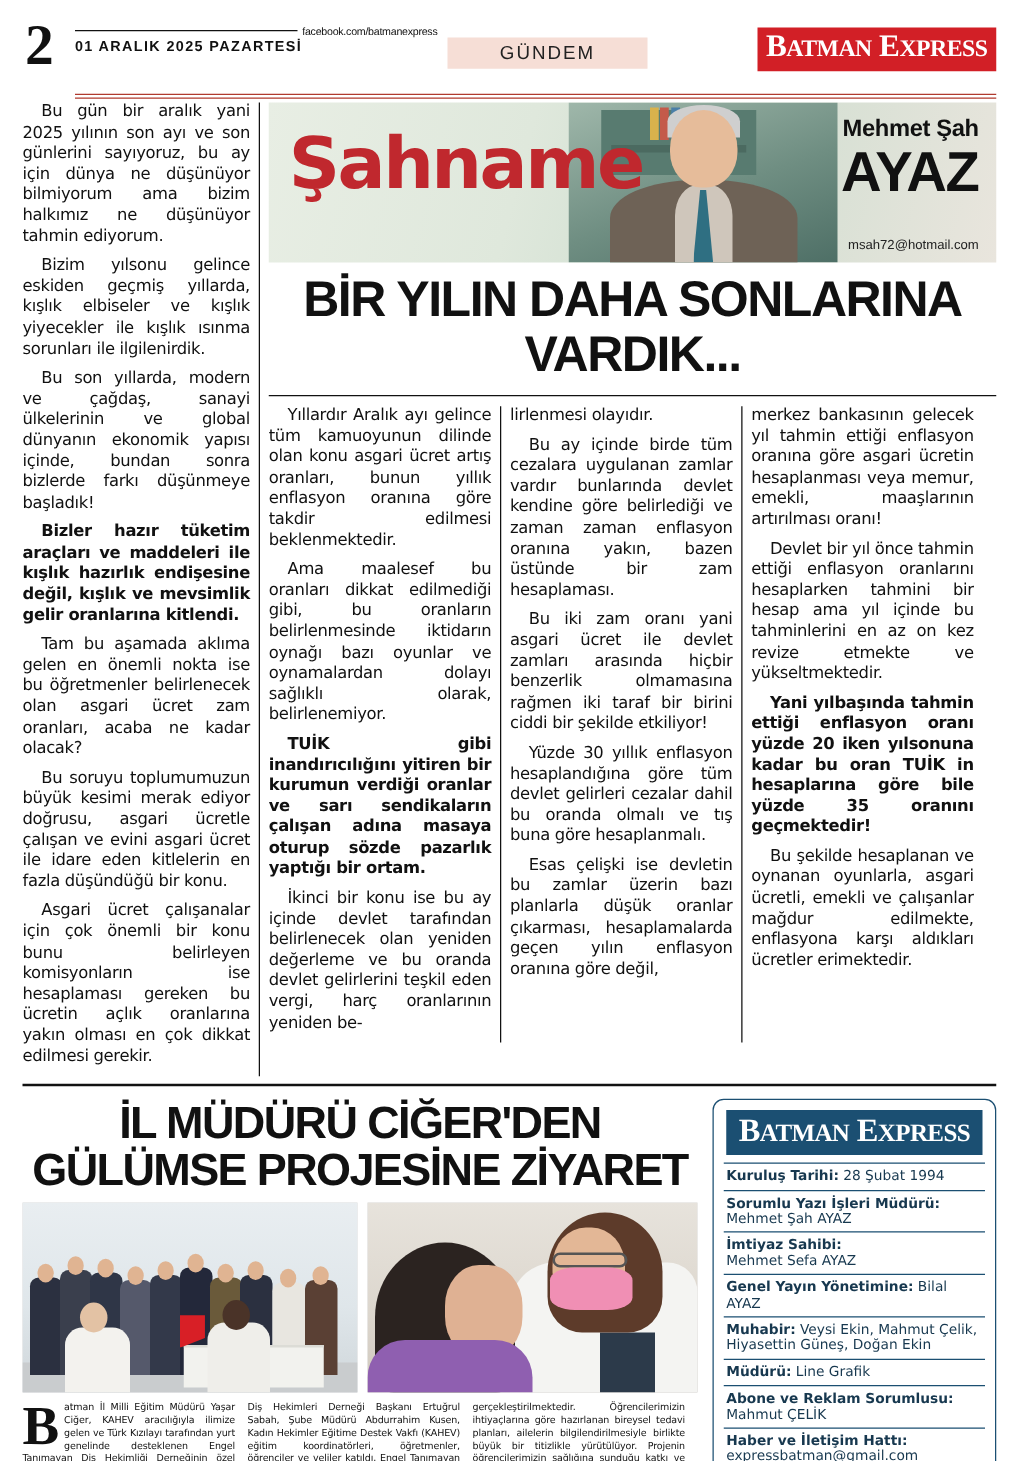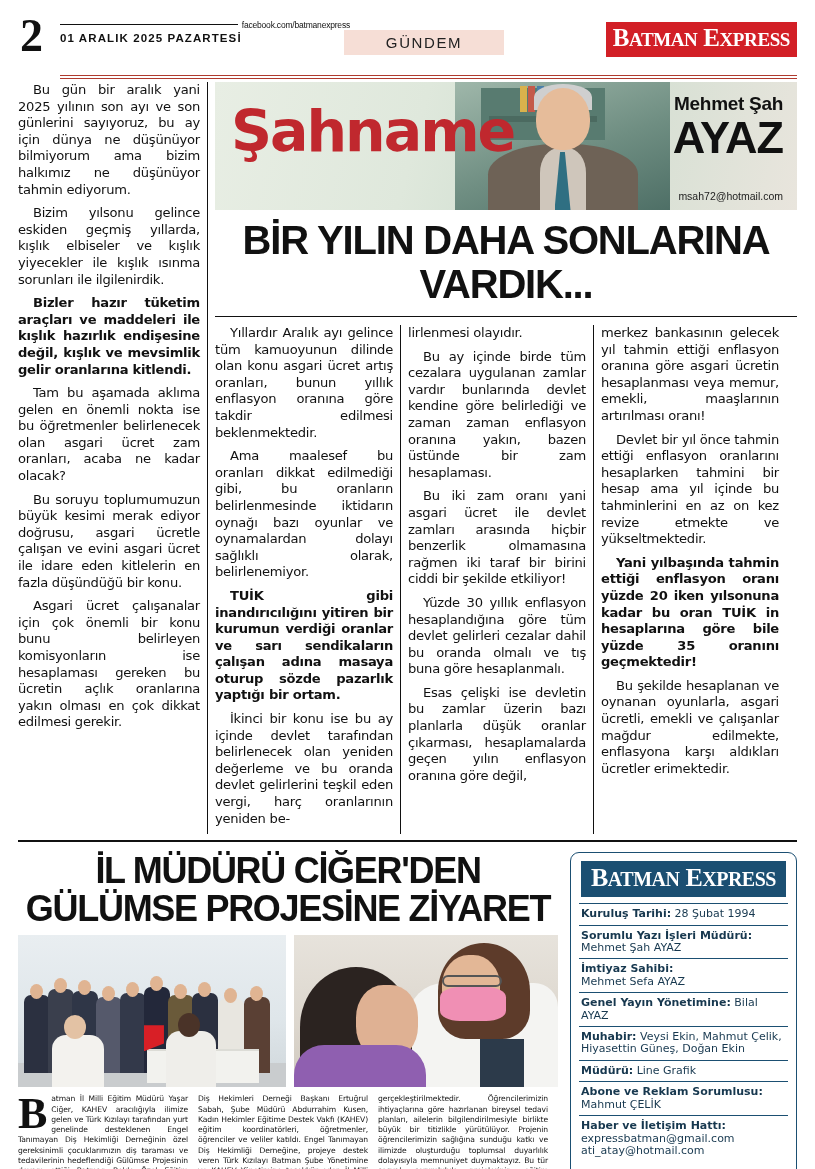--- a/index.html
+++ b/index.html
@@ -21,21 +21,21 @@
     font-size:46px; font-weight:bold; line-height:52px;
     font-family:"Liberation Serif", serif;
     letter-spacing:-1px;
   }
   .mast-left { position:absolute; left:42px; top:6px; width:290px; }
   .fb-row { display:flex; align-items:flex-end; gap:4px; }
   .fb-rule { flex:1; border-bottom:1.4px solid #111; margin-bottom:5px; }
   .fb-text { font-size:8.5px; color:#111; white-space:nowrap; letter-spacing:-.2px;}
   .date-row { margin-top:2px; font-size:11.5px; letter-spacing:1.1px; font-weight:600; }
   .section-tag {
-    position:absolute; left:326px; top:16px; width:160px; height:25px;
+    position:absolute; left:340px; top:16px; width:160px; height:25px;
     background:#f6ded6;
     display:flex; align-items:center; justify-content:center;
     font-size:15px; letter-spacing:1.6px; color:#222;
   }
   .brand-box {
     position:absolute; right:0; top:8px;
     background:#d21f26; color:#fff;
     padding:3px 7px 4px 7px;
     font-family:"Liberation Serif", serif;
     font-weight:bold; font-size:25px; letter-spacing:-.4px;
@@ -191,20 +191,21 @@
 
     <div class="mast-underline"></div>
     <div class="mast-underline2"></div>
   </div>
 
   <div class="cols">
 
     <div class="col c1">
       <p>Bu gün bir aralık yani 2025 yılının son ayı ve son günlerini sayıyoruz, bu ay için dünya ne düşünüyor bilmiyorum ama bizim halkımız ne düşünüyor tahmin ediyorum.</p>
       <p>Bizim yılsonu gelince eskiden geçmiş yıllarda, kışlık elbiseler ve kışlık yiyecekler ile kışlık ısınma sorunları ile ilgilenirdik.</p>
+      <p>Bu son yıllarda, modern ve çağdaş, sanayi ülkelerinin ve global dünyanın ekonomik yapısı içinde, bundan sonra bizlerde farkı düşünmeye başladık!</p>
       <p class="b">Bizler hazır tüketim araçları ve maddeleri ile kışlık hazırlık endişesine değil, kışlık ve mevsimlik gelir oranlarına kitlendi.</p>
       <p>Tam bu aşamada aklıma gelen en önemli nokta ise bu öğretmenler belirlenecek olan asgari ücret zam oranları, acaba ne kadar olacak?</p>
       <p>Bu soruyu toplumumuzun büyük kesimi merak ediyor doğrusu, asgari ücretle çalışan ve evini asgari ücret ile idare eden kitlelerin en fazla düşündüğü bir konu.</p>
       <p>Asgari ücret çalışanalar için çok önemli bir konu bunu belirleyen komisyonların ise hesaplaması gereken bu ücretin açlık oranlarına yakın olması en çok dikkat edilmesi gerekir.</p>
     </div>
 
     <div class="vrule"></div>
 
     <div class="right-zone">
 

